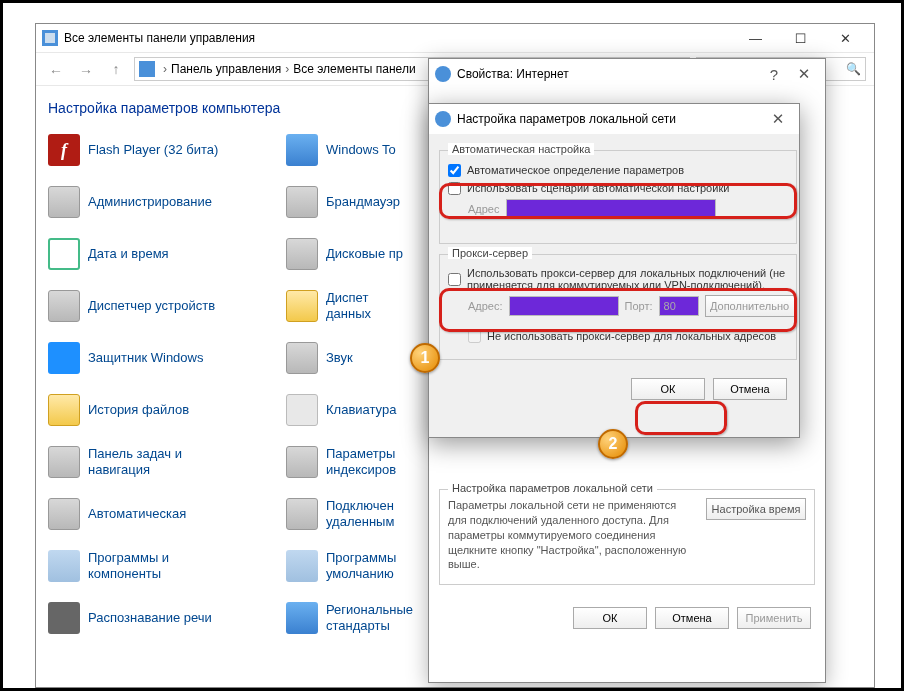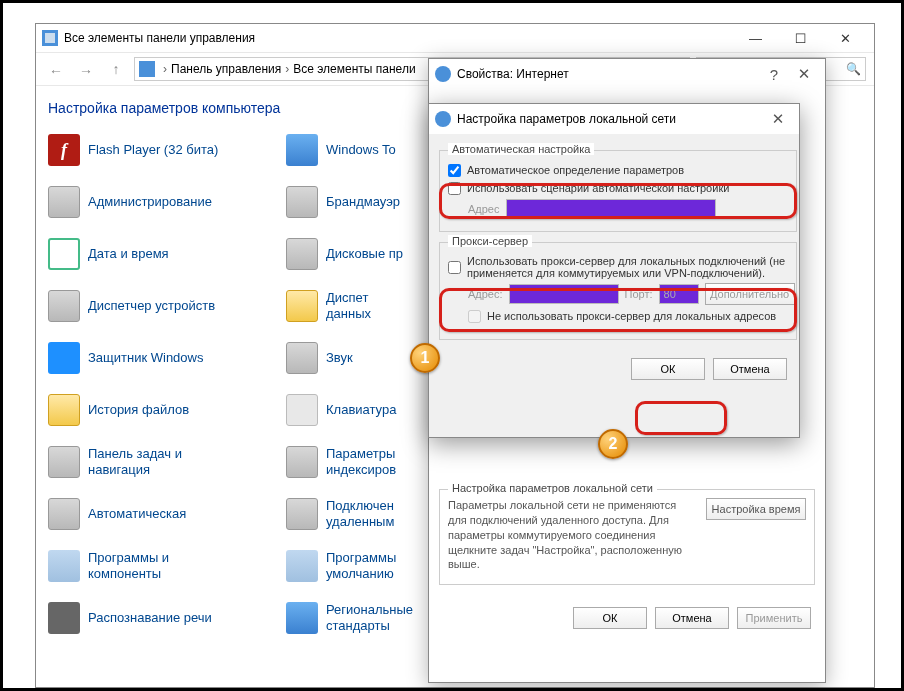--- a/index.html
+++ b/index.html
@@ -49,21 +49,21 @@
 .dlg-footer { display:flex; gap:8px; justify-content:flex-end; padding:12px 14px 4px; }
 
 
 .dlg2 { position:absolute; top:100px; left:425px; width:372px; height:335px; background:#f0f0f0; border:1px solid #888; box-shadow:0 6px 24px rgba(0,0,0,.4); }
 .dlg2-body { padding:6px 2px 8px 10px; }
 .dlg2 .chk { display:flex; align-items:center; gap:6px; font-size:11px; color:#333; margin:4px 0;}
 .dlg2 input[type=checkbox]{ width:13px;height:13px; margin-top:1px;}
 .dlg2 input[type=text]{ height:20px; border:1px solid #bbb; background:#fff; font-size:11px; padding:0 4px;}
 .dlg2 input[disabled]{ background:#6d28d9; color:#aaa;}
 .dlg2 label.dis{ color:#999; }
-.dlg2 .row { display:flex; align-items:center; gap:6px; margin:4px 0 0 20px;}
+.dlg2 .row { display:flex; align-items:center; gap:6px; margin:4px 0 12px 20px;}
 .dlg2-footer { display:flex; gap:8px; justify-content:flex-end; padding:10px 12px;}
 
 .hl-red { border:3px solid #d6201a; border-radius:10px; box-shadow:1px 1px 2px rgba(0,0,0,.25); position:absolute; }
 .callout { width:30px;height:30px; border-radius:50%; background:radial-gradient(circle at 30% 30%, #ffd27a, #e58a00); border:2px solid #c06a00; box-shadow:0 1px 3px rgba(0,0,0,.4); display:flex;align-items:center;justify-content:center; color:#fff; font-weight:bold; font-size:16px; position:absolute;}
 </style>
 </head>
 <body>
 
 <div class="main-window">
   <div class="title-bar">
@@ -211,21 +211,21 @@
     <span>Свойства: Интернет</span>
     <span class="spacer"></span>
     <span class="hlp">?</span>
     <span class="cls">✕</span>
   </div>
   <div class="dlg-body">
     <div style="height:390px"></div>
     <div class="fieldset">
       <div class="legend">Настройка параметров локальной сети</div>
       <div style="display:flex; gap:10px;">
-        <div style="flex:1; font-size:11px; line-height:1.35;">Параметры локальной сети не применяются для подключений удаленного доступа. Для параметры коммутируемого соединения щелкните задач "Настройка", расположенную выше.</div>
+        <div style="flex:1; font-size:11px; line-height:1.35;">Параметры локальной сети не применяются для подключений удаленного доступа. Для параметры коммутируемого соединения щелкните кнопку "Настройка", расположенную выше.</div>
         <div class="dlg-btn" style="min-width:100px">Настройка время</div>
       </div>
     </div>
   </div>
   <div class="dlg-footer">
     <div class="dlg-btn">ОК</div>
     <div class="dlg-btn">Отмена</div>
     <div class="dlg-btn disabled">Применить</div>
   </div>
 </div>

